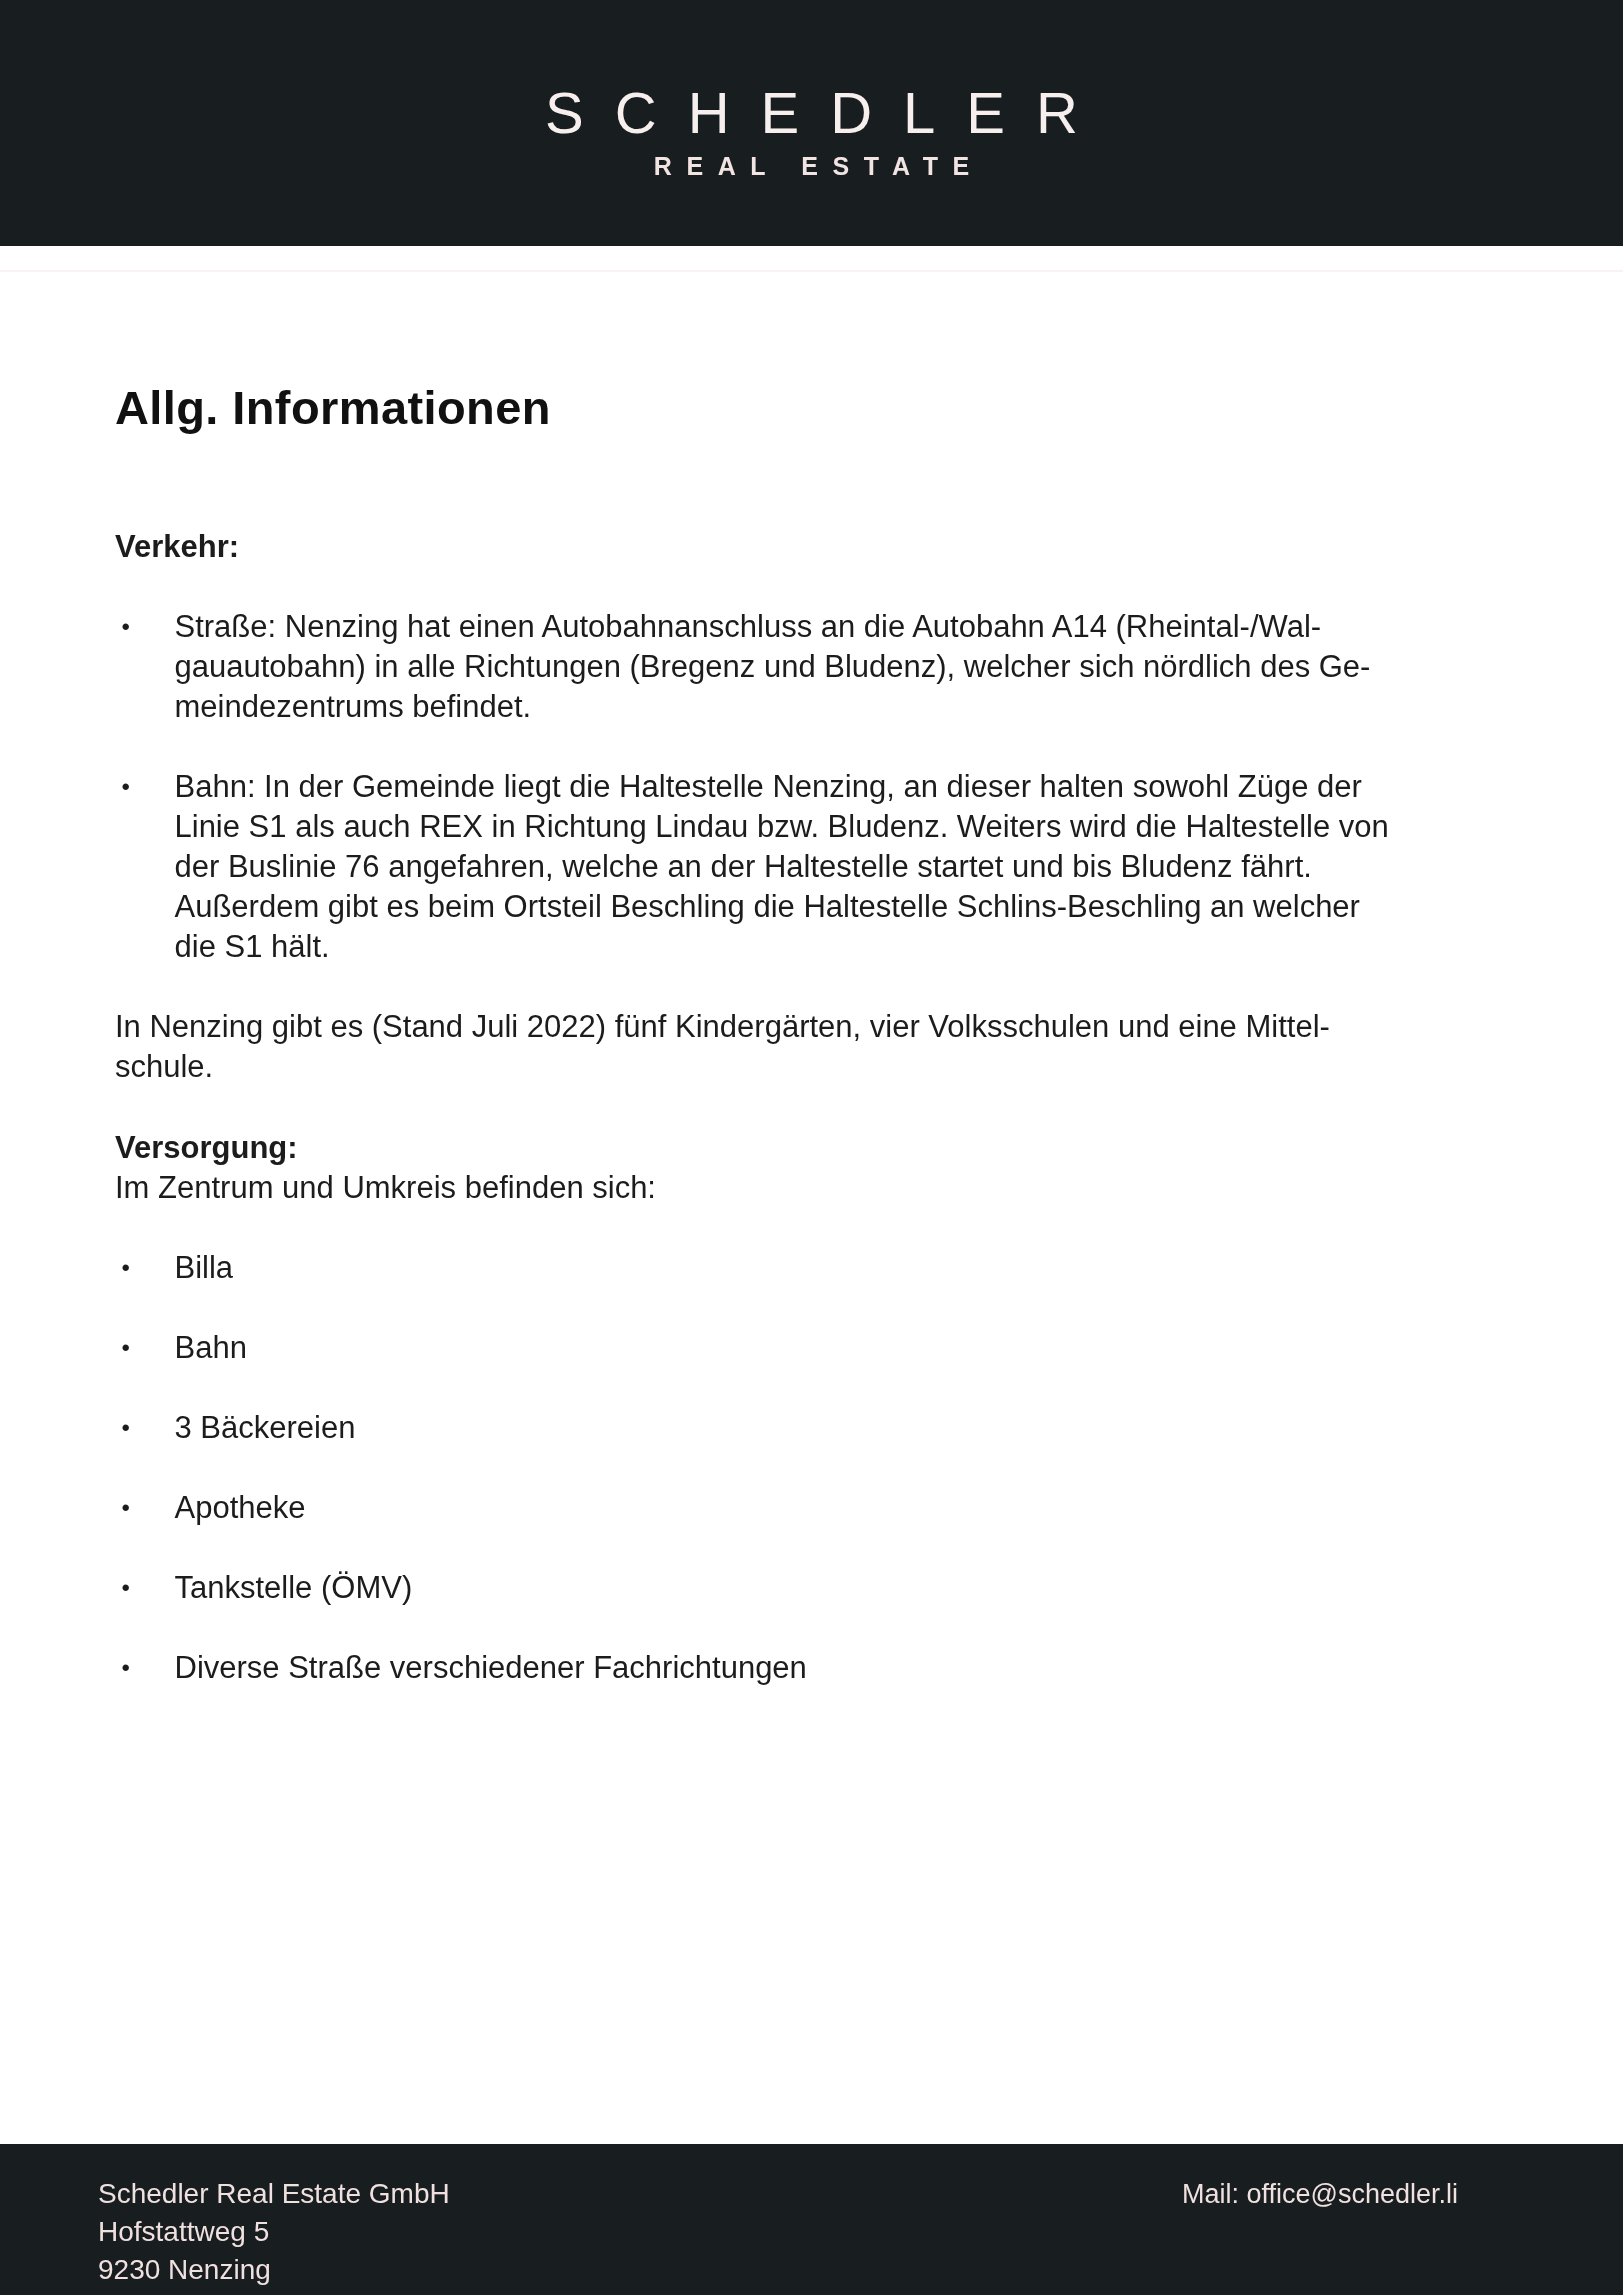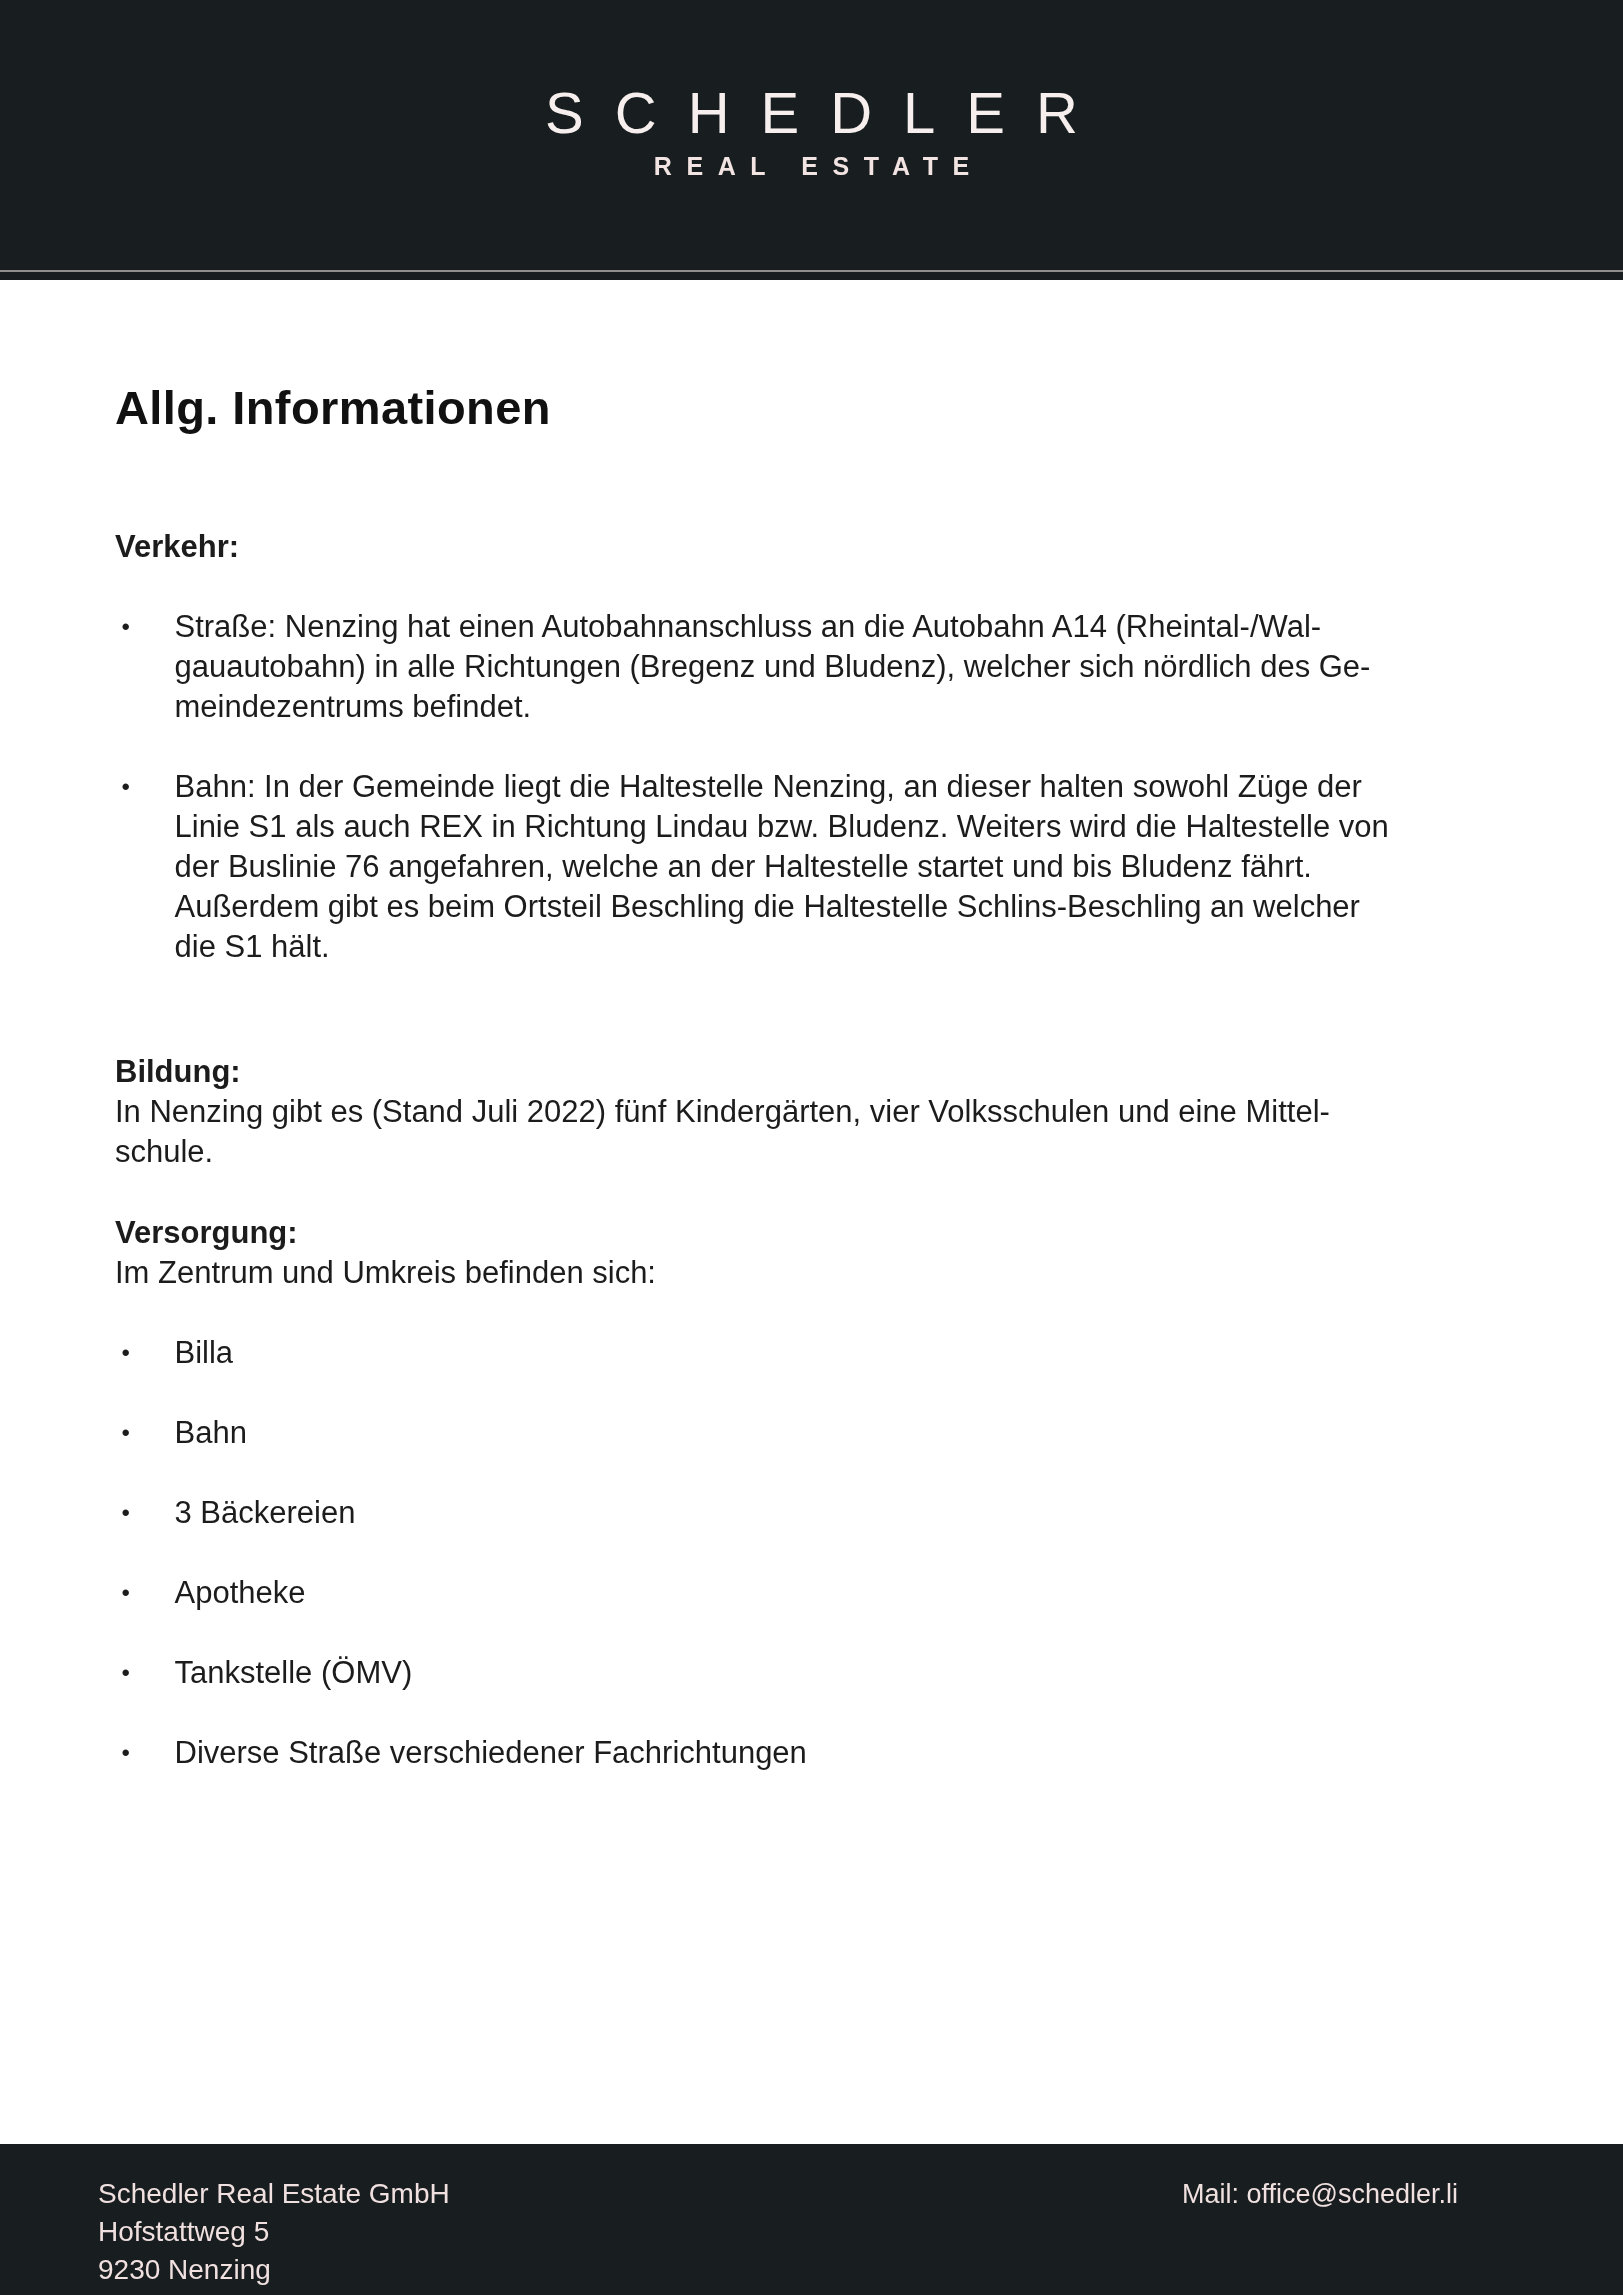--- a/index.html
+++ b/index.html
@@ -14,21 +14,21 @@
     height:2295px;
     margin:0 auto;
     background:#ffffff;
     font-family:"Liberation Sans", sans-serif;
     color:var(--body-text);
     overflow:hidden;
   }
 
   
   .header-band{
-    position:absolute;top:0;left:0;width:1623px;height:280px;
+    position:absolute;top:0;left:0;width:1623px;height:246px;
     background:var(--band-bg);
     text-align:center;
   }
   .logo-text{
     margin-top:84px;
     line-height:1;
     font-size:58px;
     font-weight:400;
     color:#f6efee;
     letter-spacing:31px;
@@ -141,21 +141,20 @@
           <span class="li-text">Bahn: In der Gemeinde liegt die Haltestelle Nenzing, an dieser halten sowohl Züge der
 Linie S1 als auch REX in Richtung Lindau bzw. Bludenz. Weiters wird die Haltestelle von
 der Buslinie 76 angefahren, welche an der Haltestelle startet und bis Bludenz fährt.
 Außerdem gibt es beim Ortsteil Beschling die Haltestelle Schlins-Beschling an welcher
 die S1 hält.</span>
         </li>
       </ul>
     </div>
 
     <div>
-      <div class="section-heading h-bildung">Bildung:</div>
       <div class="body-text">In Nenzing gibt es (Stand Juli 2022) fünf Kindergärten, vier Volksschulen und eine Mittel-
 schule.</div>
     </div>
 
     <div>
       <div class="section-heading h-versorgung">Versorgung:</div>
       <div class="body-text">Im Zentrum und Umkreis befinden sich:</div>
       <ul class="doc-list versorgung-list body-text">
         <li>
           <span class="bullet-marker">•</span>

